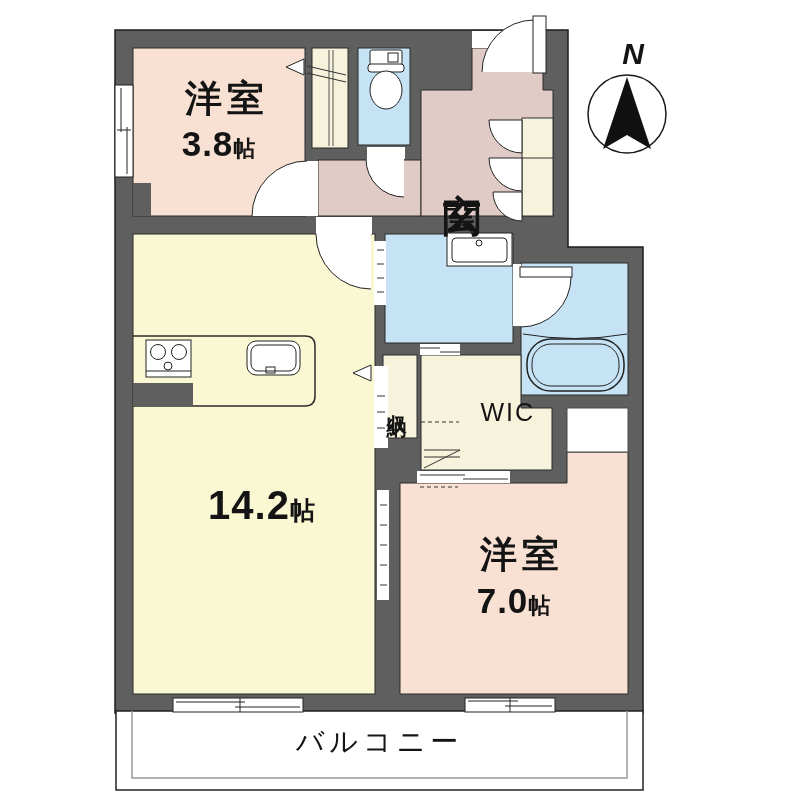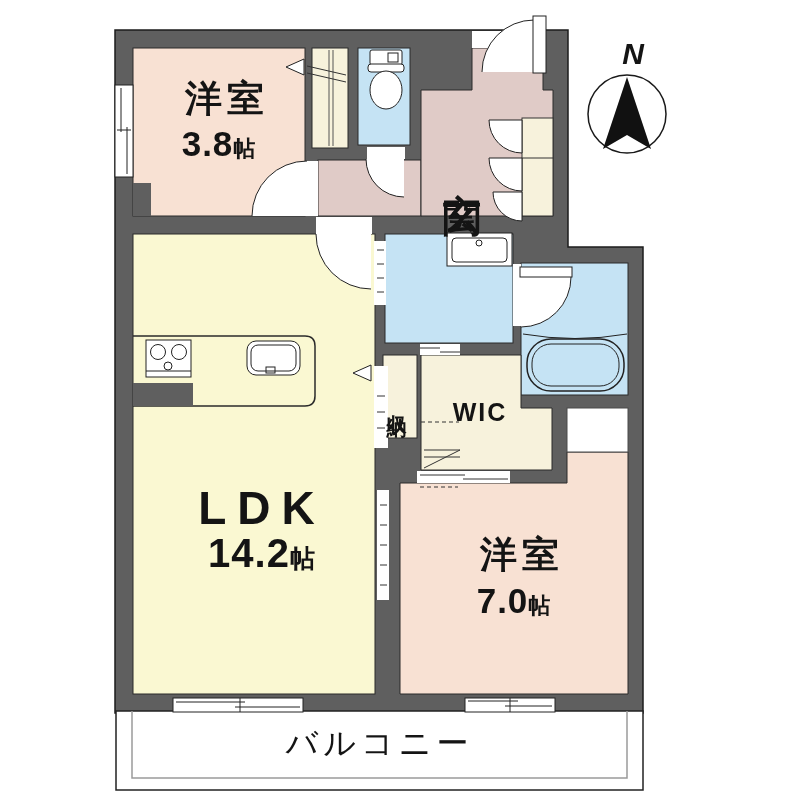--- a/index.html
+++ b/index.html
@@ -6,30 +6,30 @@
   #stage{position:relative;width:800px;height:800px;background:#fff;overflow:hidden;
          font-family:"Liberation Sans","DejaVu Sans",sans-serif;color:#111;}
   #plansvg{position:absolute;left:0;top:0;z-index:1;}
   .lbl{position:absolute;z-index:5;text-align:center;line-height:1.05;color:#141414;}
   .room-name{font-size:37px;font-weight:600;letter-spacing:5px;padding-left:16px;}
   .room-size{font-size:35px;font-weight:600;letter-spacing:1px;text-align:center;}
   .room-size .unit{font-size:22px;font-weight:600;}
   .vert{writing-mode:vertical-rl;text-orientation:upright;}
   #lbl-entrance{left:441px;top:110px;height:120px;font-size:38px;font-weight:600;letter-spacing:8px;}
   #lbl-storage{left:386px;top:362px;height:80px;font-size:20px;font-weight:600;letter-spacing:3px;}
-  #lbl-wic{left:425px;top:399px;width:110px;font-size:25px;font-weight:700;letter-spacing:2px;}
+  #lbl-wic{left:425px;top:399px;width:110px;font-size:25px;font-weight:400;letter-spacing:2px;text-align:right;}
   #lbl-west-small{left:133px;top:80px;width:172px;}
   #lbl-west-small .room-size{margin-top:7px;}
   #lbl-ldk{left:133px;top:484px;width:242px;}
   #lbl-ldk .room-name{font-size:46px;letter-spacing:11px;}
   #lbl-ldk .room-size{font-size:40px;padding-left:16px;}
   #lbl-ldk .room-size .unit{font-size:25px;}
   #lbl-west-large{left:400px;top:536px;width:228px;}
   #lbl-west-large .room-size{margin-top:8px;}
-  #lbl-balcony{left:116px;top:727px;width:527px;font-size:32px;font-weight:500;letter-spacing:5px;}
+  #lbl-balcony{left:116px;top:727px;width:527px;font-size:28px;font-weight:500;letter-spacing:5px;}
   #lbl-north{left:608px;top:38px;width:50px;font-size:30px;font-weight:bold;font-style:italic;}
 </style>
 </head>
 <body>
 
 <div id="stage">
 
 <svg id="plansvg" width="800" height="800" viewBox="0 0 800 800">
 
   <g>
@@ -206,21 +206,20 @@
 </svg>
 
   <div class="lbl" id="lbl-west-small">
     <div class="room-name">洋室</div>
     <div class="room-size"><span>3.8</span><span class="unit">帖</span></div>
   </div>
 
   <div class="lbl vert" id="lbl-entrance">玄関</div>
 
   <div class="lbl" id="lbl-ldk">
-    <div class="room-name">LDK</div>
     <div class="room-size"><span>14.2</span><span class="unit">帖</span></div>
   </div>
 
   <div class="lbl vert" id="lbl-storage">収納</div>
 
   <div class="lbl" id="lbl-wic">WIC</div>
 
   <div class="lbl" id="lbl-west-large">
     <div class="room-name">洋室</div>
     <div class="room-size"><span>7.0</span><span class="unit">帖</span></div>

